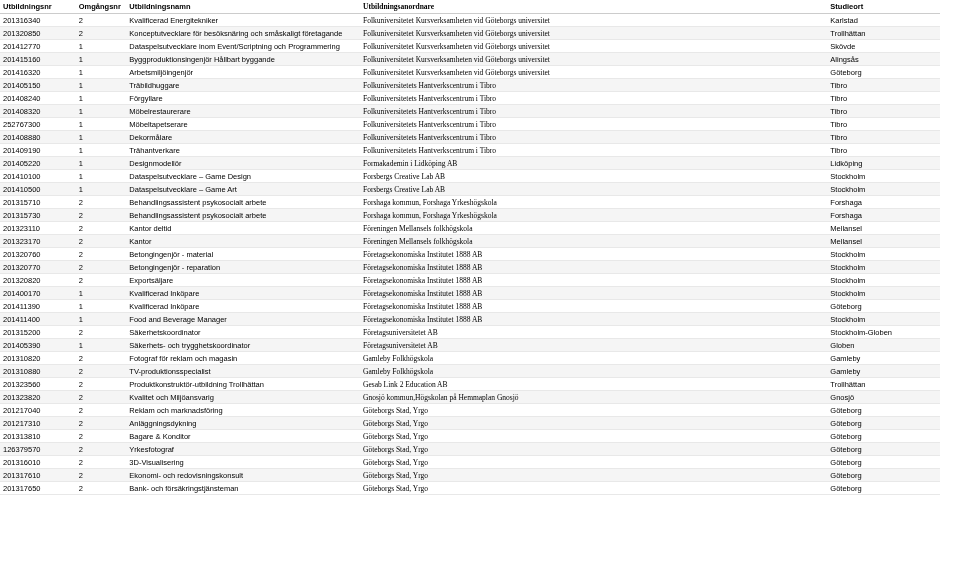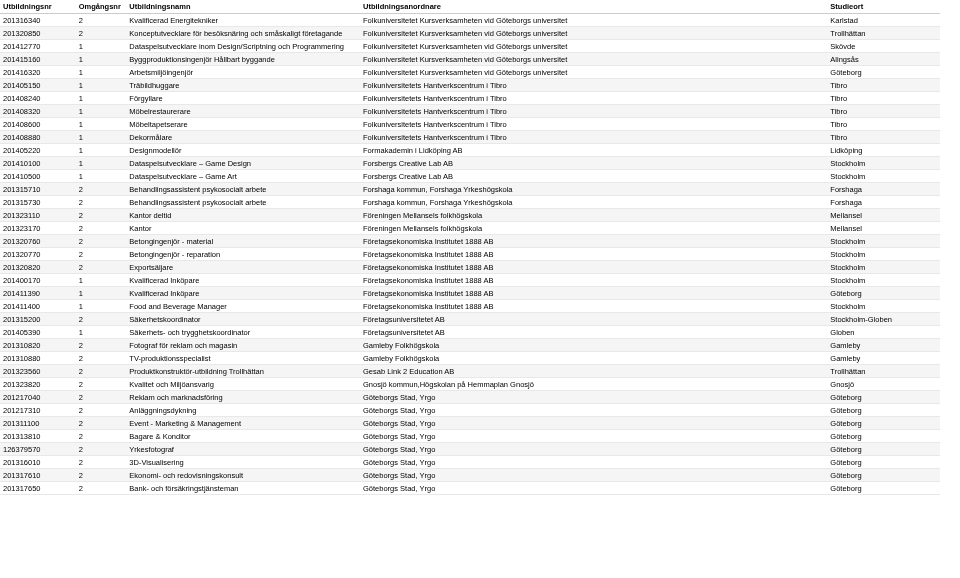--- a/index.html
+++ b/index.html
@@ -42,21 +42,21 @@
       padding: 1.5px 3px;
       font-size: 7.5px;
       vertical-align: top;
       overflow: hidden;
       text-overflow: ellipsis;
       white-space: nowrap;
     }
     .col-nr { width: 60px; }
     .col-omg { width: 40px; margin-left: 48px; }
     .col-namn { width: 185px; }
-    .col-ord { width: 370px; }
+    .col-ord { width: 370px; font-family: Liberation Serif, serif; }
     .col-ort { width: 105px; }
   </style>
 </head>
 <body>
 
 <div class="table-container">
   <table>
     <thead>
       <tr>
         <th class="col-nr">Utbildningsnr</th>
@@ -77,21 +77,21 @@
         <tr>
           <td class="col-nr">201320850</td>
           <td class="col-omg">2</td>
           <td class="col-namn">Konceptutvecklare för besöksnäring och småskaligt företagande</td>
           <td class="col-ord">Folkuniversitetet Kursverksamheten vid Göteborgs universitet</td>
           <td class="col-ort">Trollhättan</td>
         </tr>
         <tr>
           <td class="col-nr">201412770</td>
           <td class="col-omg">1</td>
-          <td class="col-namn">Dataspelsutvecklare inom Design/Scriptning och Programmering</td>
+          <td class="col-namn">Dataspelsutvecklare inom Event/Scriptning och Programmering</td>
           <td class="col-ord">Folkuniversitetet Kursverksamheten vid Göteborgs universitet</td>
           <td class="col-ort">Skövde</td>
         </tr>
         <tr>
           <td class="col-nr">201415160</td>
           <td class="col-omg">1</td>
           <td class="col-namn">Byggproduktionsingenjör Hållbart byggande</td>
           <td class="col-ord">Folkuniversitetet Kursverksamheten vid Göteborgs universitet</td>
           <td class="col-ort">Alingsås</td>
         </tr>
@@ -117,30 +117,37 @@
           <td class="col-ort">Tibro</td>
         </tr>
         <tr>
           <td class="col-nr">201408320</td>
           <td class="col-omg">1</td>
           <td class="col-namn">Möbelrestaurerare</td>
           <td class="col-ord">Folkuniversitetets Hantverkscentrum i Tibro</td>
           <td class="col-ort">Tibro</td>
         </tr>
         <tr>
-          <td class="col-nr">201408600</td>
+          <td class="col-nr">252767300</td>
           <td class="col-omg">1</td>
           <td class="col-namn">Möbeltapetserare</td>
           <td class="col-ord">Folkuniversitetets Hantverkscentrum i Tibro</td>
           <td class="col-ort">Tibro</td>
         </tr>
         <tr>
           <td class="col-nr">201408880</td>
           <td class="col-omg">1</td>
           <td class="col-namn">Dekormålare</td>
+          <td class="col-ord">Folkuniversitetets Hantverkscentrum i Tibro</td>
+          <td class="col-ort">Tibro</td>
+        </tr>
+        <tr>
+          <td class="col-nr">201409190</td>
+          <td class="col-omg">1</td>
+          <td class="col-namn">Trähantverkare</td>
           <td class="col-ord">Folkuniversitetets Hantverkscentrum i Tibro</td>
           <td class="col-ort">Tibro</td>
         </tr>
         <tr>
           <td class="col-nr">201405220</td>
           <td class="col-omg">1</td>
           <td class="col-namn">Designmodellör</td>
           <td class="col-ord">Formakademin i Lidköping AB</td>
           <td class="col-ort">Lidköping</td>
         </tr>
@@ -274,27 +281,20 @@
           <td class="col-nr">201217040</td>
           <td class="col-omg">2</td>
           <td class="col-namn">Reklam och marknadsföring</td>
           <td class="col-ord">Göteborgs Stad, Yrgo</td>
           <td class="col-ort">Göteborg</td>
         </tr>
         <tr>
           <td class="col-nr">201217310</td>
           <td class="col-omg">2</td>
           <td class="col-namn">Anläggningsdykning</td>
-          <td class="col-ord">Göteborgs Stad, Yrgo</td>
-          <td class="col-ort">Göteborg</td>
-        </tr>
-        <tr>
-          <td class="col-nr">201311100</td>
-          <td class="col-omg">2</td>
-          <td class="col-namn">Event - Marketing &amp; Management</td>
           <td class="col-ord">Göteborgs Stad, Yrgo</td>
           <td class="col-ort">Göteborg</td>
         </tr>
         <tr>
           <td class="col-nr">201313810</td>
           <td class="col-omg">2</td>
           <td class="col-namn">Bagare &amp; Konditor</td>
           <td class="col-ord">Göteborgs Stad, Yrgo</td>
           <td class="col-ort">Göteborg</td>
         </tr>

